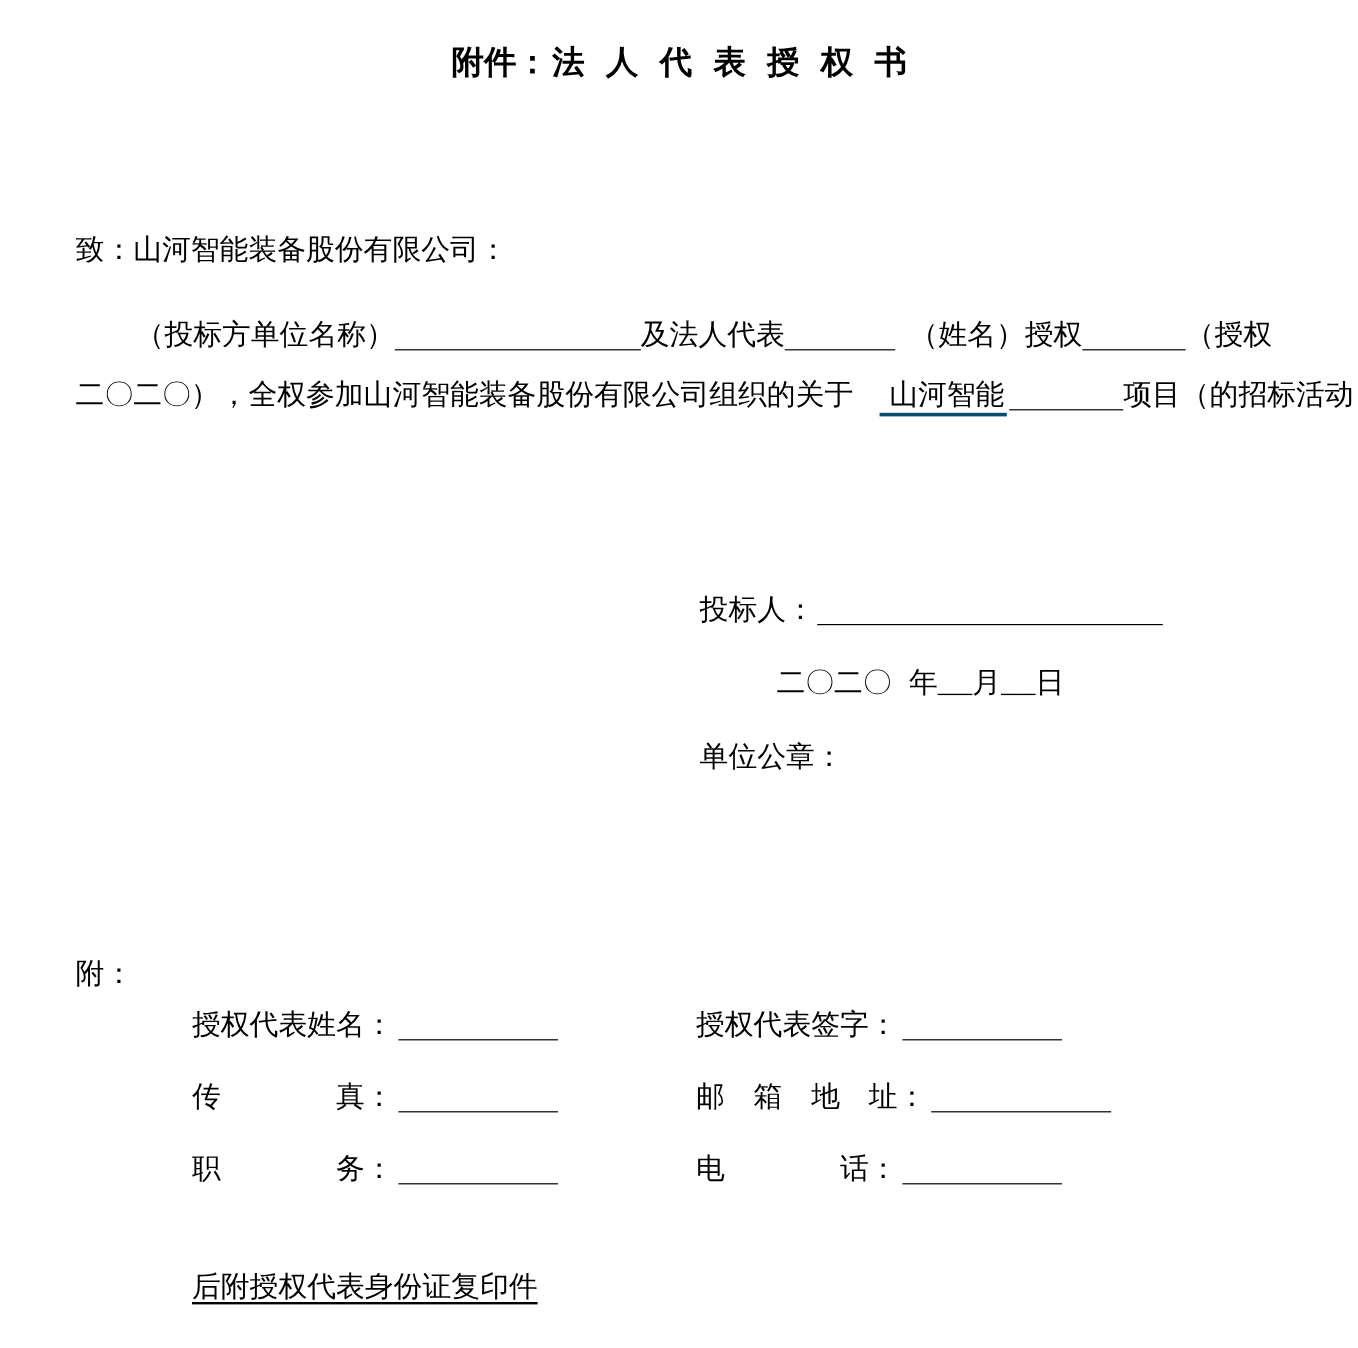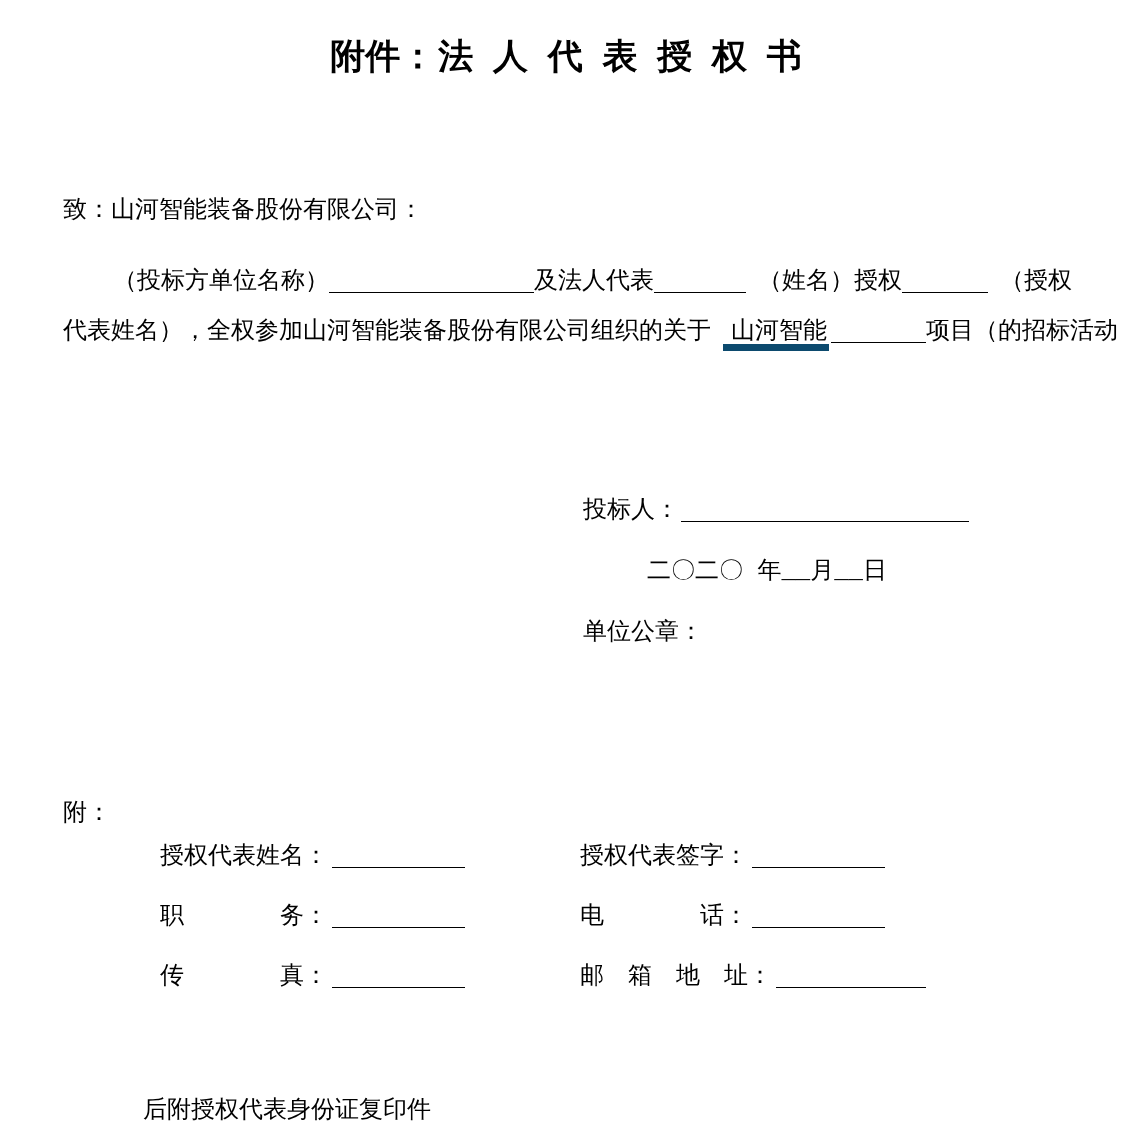--- a/index.html
+++ b/index.html
@@ -7,76 +7,75 @@
     position:relative;
     width:1132px;height:1123px;
     background:#ffffff;
     color:#000000;
     font-family:"Liberation Serif","DejaVu Serif",serif;
     font-size:24px;
     overflow:hidden;
   }
   .title{
     position:absolute;top:36px;left:0;width:100%;
-    text-align:center;font-weight:bold;font-size:35px;line-height:1.2;
+    text-align:center;font-weight:bold;font-size:27px;line-height:1.2;
     white-space:nowrap;
   }
   .title-main{word-spacing:11px;margin-left:3px;}
   .recipient{position:absolute;top:194px;left:63px;line-height:30px;text-align:center;}
   .para{position:absolute;top:255px;left:63px;width:1015px;}
   .pline{line-height:50px;white-space:nowrap;}
   .indent{padding-left:50px;}
   .blank{
     display:inline-block;height:2px;
     border-bottom:1px solid #000;
     vertical-align:-5px;
   }
   .w205{width:205px}.w92{width:92px}.w86{width:86px}
   .w95{width:95px}.w165{width:165px}
   .w288{width:288px}.w160{width:160px}
   .w133{width:133px}.w150{width:150px}
-  .gap12{margin-left:12px}.gap14{margin-left:12px}.gap4{margin-left:4px}
+  .gap12{margin-left:12px}.gap14{margin-left:0}.gap4{margin-left:4px}
   .gap50{margin-left:50px}.gap2{margin-left:2px}.gap10{margin-left:10px}
   .filled{
-    border-bottom:7px solid #0c4a6e;
-    padding:0 2px 1px 8px;margin-left:12px;
+    border-bottom:3px solid #0c4a6e;
+    padding:0 2px 1px 8px;margin-left:22px;
   }
   .sig{position:absolute;left:583px;top:496px;}
   .sig-row{line-height:30px;margin-bottom:31px;white-space:nowrap;font-family:Liberation Mono, monospace;}
   .sig-date{margin-left:64px;}
   .att{position:absolute;left:63px;top:797px;}
   .att-heading{line-height:30px;}
   .att-rows{margin-left:52px;margin-top:13px;}
   .att-row{line-height:30px;margin-bottom:30px;white-space:nowrap;}
   .att-cell{display:inline-block;width:420px;margin-left:45px;}
   .att-cell-right{display:inline-block;}
   .footer-note{
-    position:absolute;left:143px;top:1058px;
-    text-underline-offset:5px;
+    position:absolute;left:160px;top:1058px;
+    text-decoration:underline;text-underline-offset:5px;
     line-height:30px;
-    margin-top:36px;
   }
 </style>
 </head>
 <body>
 
 <div class="page">
 
   <div class="title">
     <span>附件：</span><span class="title-main">法 人 代 表 授 权 书</span>
   </div>
 
   <div class="recipient">致：山河智能装备股份有限公司：</div>
 
   <div class="para">
     <div class="pline indent">
       <span>（投标方单位名称）</span><span class="blank w205"></span><span>及法人代表</span><span class="blank w92"></span><span class="gap12">（姓名）授权</span><span class="blank w86"></span><span class="gap14">（授权</span>
     </div>
     <div class="pline">
-      <span>代表姓名），全权参加山河智能装备股份有限公司组织的关于</span><span class="filled">山河智能</span><span class="blank w95 gap2"></span><span>项目（的招标活动</span>
+      <span>二〇二〇），全权参加山河智能装备股份有限公司组织的关于</span><span class="filled">山河智能</span><span class="blank w95 gap2"></span><span>项目（的招标活动</span>
     </div>
   </div>
 
   <div class="sig">
     <div class="sig-row">
       <span>投标人：</span><span class="blank w288 gap2"></span>
     </div>
     <div class="sig-row sig-date">
       <span>二〇二〇 年__月__日</span>
     </div>
@@ -90,30 +89,30 @@
     <div class="att-rows">
       <div class="att-row">
         <span class="att-cell">
           <span>授权代表姓名：</span><span class="blank w133 gap4"></span>
         </span><span class="att-cell-right">
           <span>授权代表签字：</span><span class="blank w133 gap4"></span>
         </span>
       </div>
       <div class="att-row">
         <span class="att-cell">
-          <span>职　　　　务：</span><span class="blank w133 gap4"></span>
+          <span>传　　　　真：</span><span class="blank w133 gap4"></span>
         </span><span class="att-cell-right">
-          <span>电　　　　话：</span><span class="blank w133 gap4"></span>
+          <span>邮　箱　地　址：</span><span class="blank w150 gap4"></span>
         </span>
       </div>
       <div class="att-row">
         <span class="att-cell">
-          <span>传　　　　真：</span><span class="blank w133 gap4"></span>
+          <span>职　　　　务：</span><span class="blank w133 gap4"></span>
         </span><span class="att-cell-right">
-          <span>邮　箱　地　址：</span><span class="blank w150 gap4"></span>
+          <span>电　　　　话：</span><span class="blank w133 gap4"></span>
         </span>
       </div>
     </div>
   </div>
 
   <div class="footer-note">后附授权代表身份证复印件</div>
 
 </div>
 
 </body></html>

